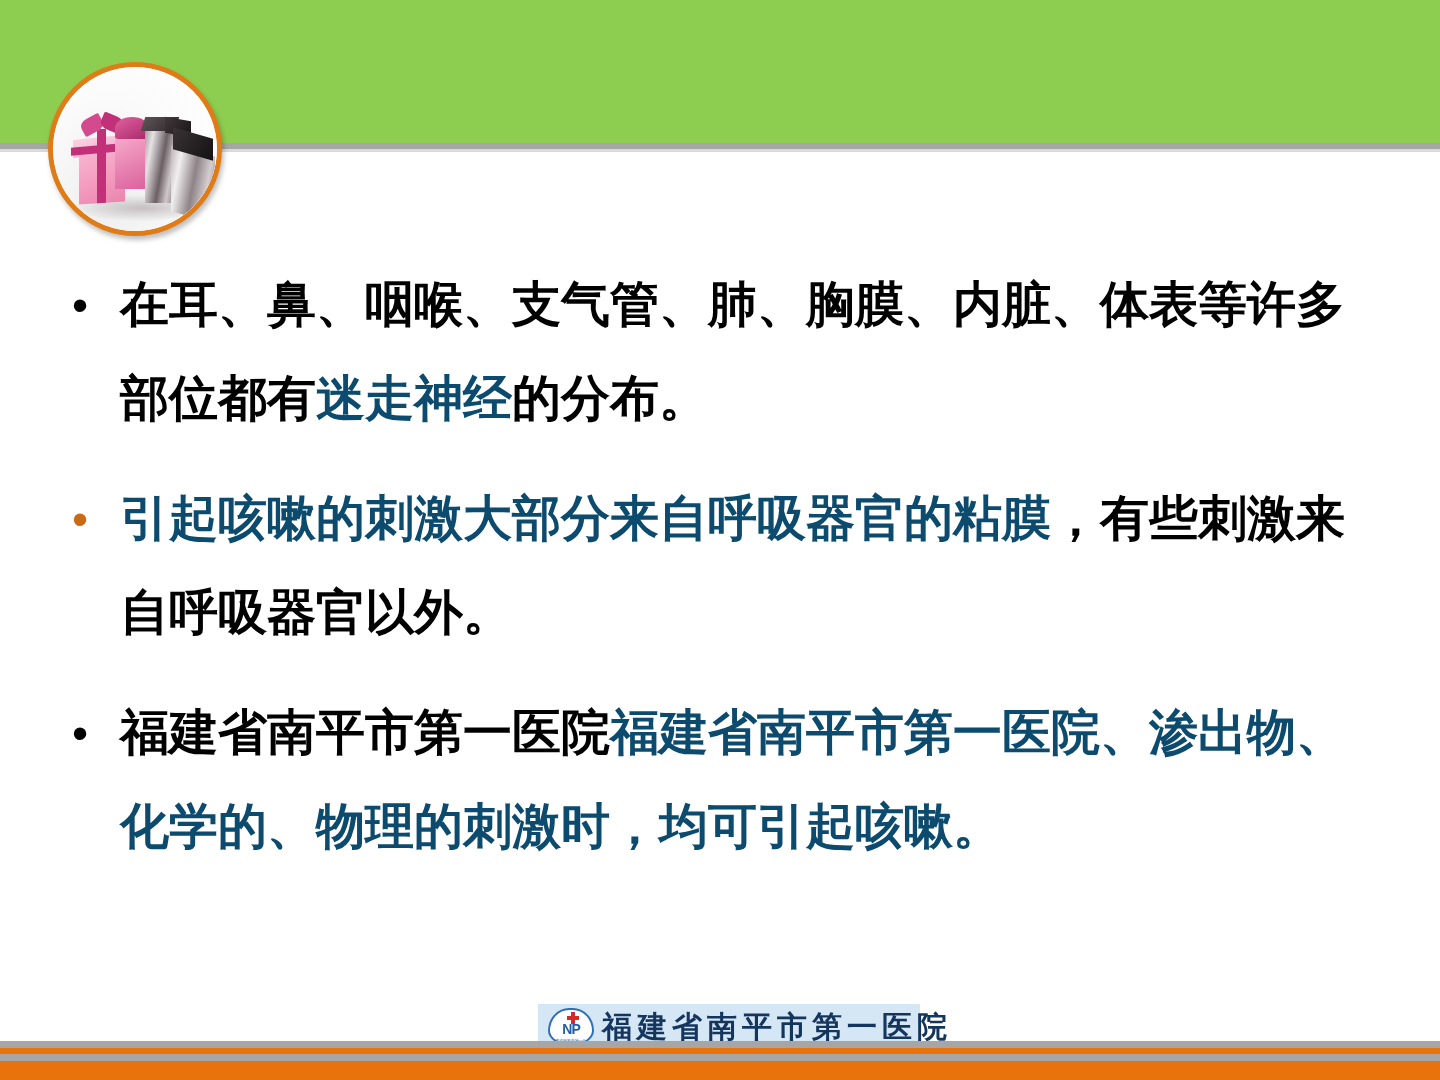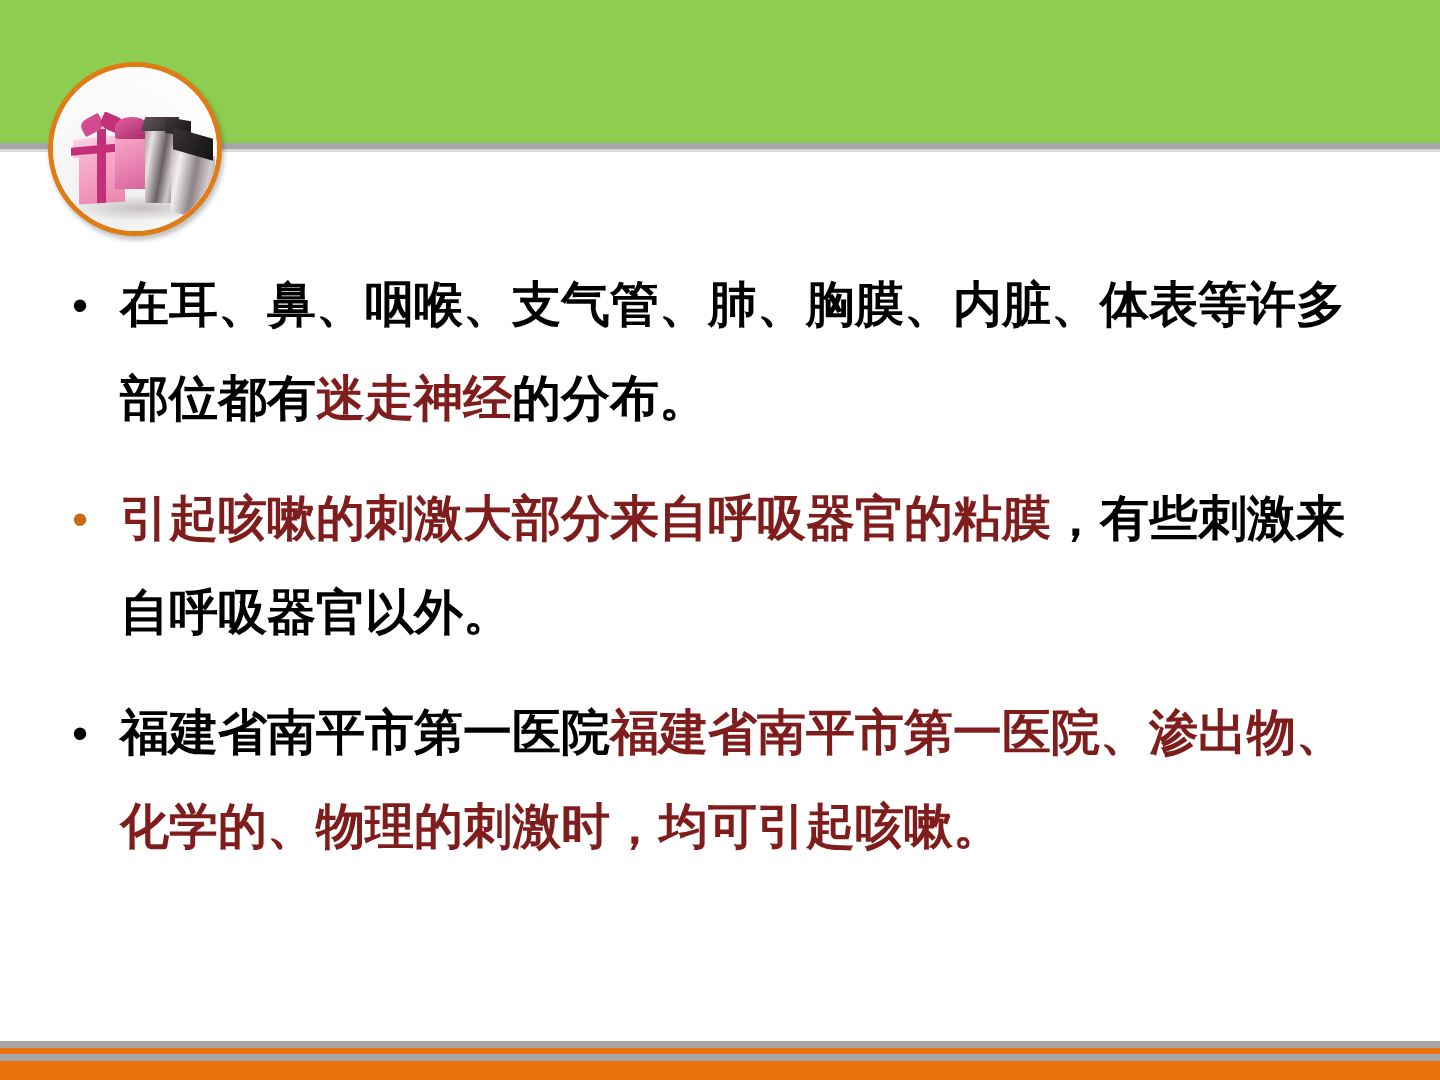--- a/index.html
+++ b/index.html
@@ -165,21 +165,21 @@
   .bullet-dot.orange { color: #C96A16; }
   .bullet-text {
     flex: 1 1 auto;
     font-size: 49px;
     line-height: 94px;
     font-weight: bold;
     letter-spacing: 0px;
     color: #000000;
     font-family: "DejaVu Sans", "Liberation Sans", sans-serif;
   }
-  .seg-orange { color: #7f1d1d; }
+  .seg-orange { color: #0c4a6e; }
   .seg-black { color: #000000; }
 
   
   .footer-logo {
     position: absolute;
     left: 538px;
     top: 1004px;
     width: 382px;
     height: 46px;
     background: #D5E6F5;
@@ -277,19 +277,28 @@
       <div class="bullet-text"><span class="seg-orange">引起咳嗽的刺激大部分来自呼吸器官的粘膜</span><span class="seg-black">，有些刺激来自呼吸器官以外。</span></div>
     </div>
 
     <div class="bullet-row">
       <div class="bullet-dot black">•</div>
       <div class="bullet-text"><span class="seg-black">福建省南平市第一医院</span><span class="seg-orange">福建省南平市第一医院、渗出物、化学的、物理的刺激时，均可引起咳嗽。</span></div>
     </div>
 
   </div>
 
+  <div class="footer-logo">
+    <div class="np-emblem">
+      <div class="np-cross-v"></div>
+      <div class="np-cross-h"></div>
+      <div class="np-letters">NP</div>
+      <div class="np-sub">福建省南平市第一医院</div>
+    </div>
+    <div class="hospital-name">福建省南平市第一医院</div>
+  </div>
 
   <div class="band band-gray-1"></div>
   <div class="band band-orange-1"></div>
   <div class="band band-gray-2"></div>
   <div class="band band-orange-2"></div>
 
 </div>
 
 </body></html>

